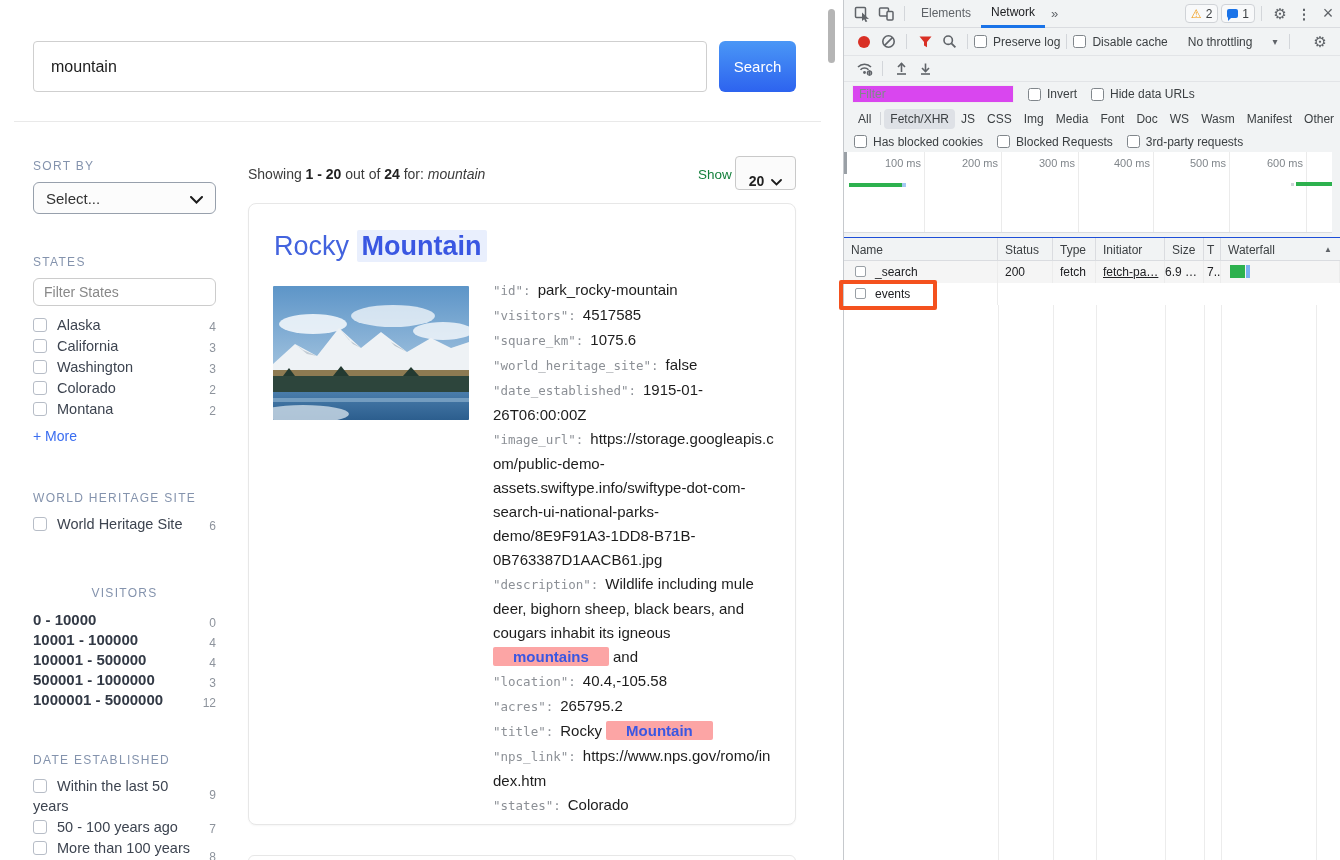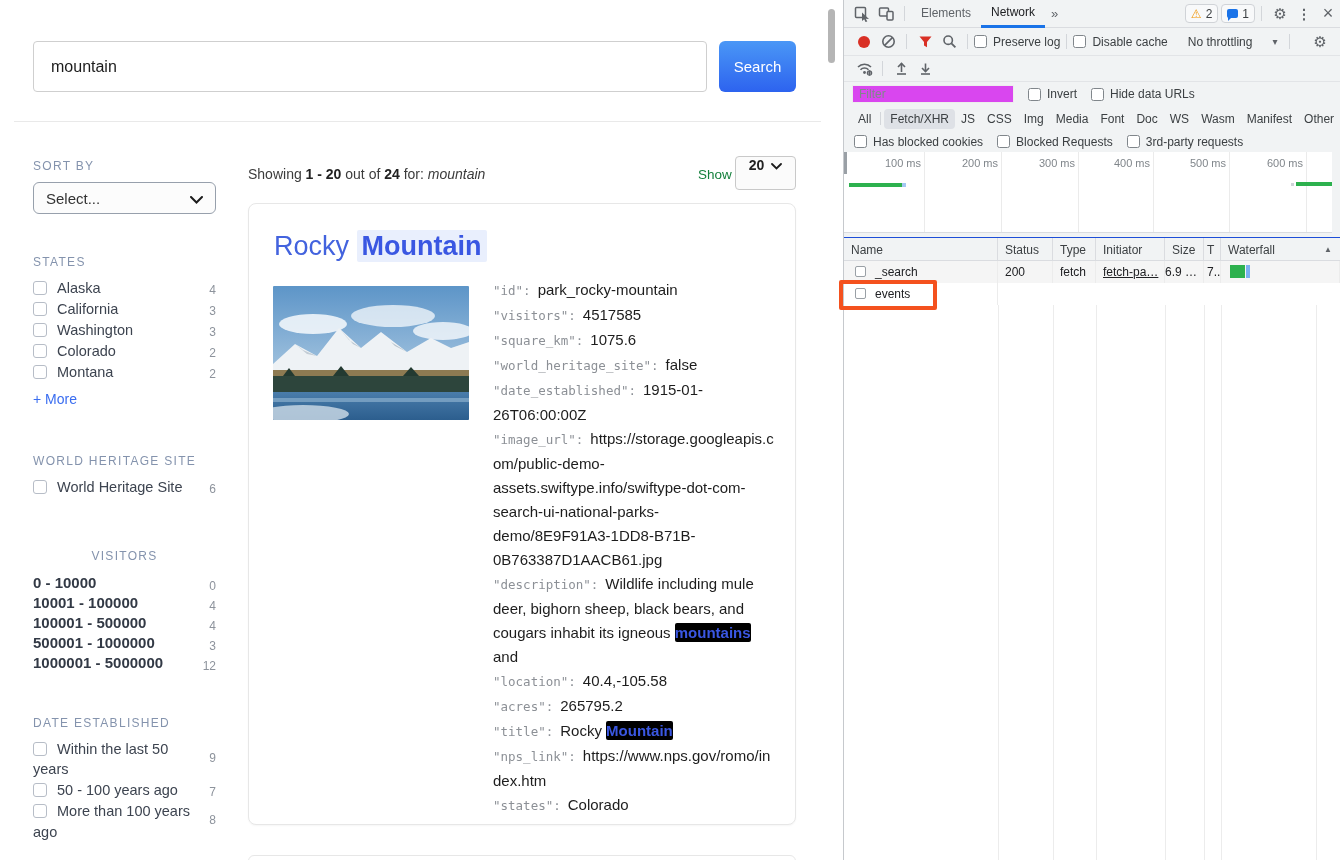--- a/index.html
+++ b/index.html
@@ -37,32 +37,32 @@
   .vis-row { position:relative; line-height:20px; font-weight:bold; font-size:15px; color:#323945;
     padding-right:20px; cursor:pointer; }
   .vis-row .count { top:3px; font-weight:normal; }
   .lbl-date { display:block; margin-top:43px; }
 
   .results-bar { position:absolute; left:248px; top:166px; font-size:14px; color:#3c3c3c; }
   .results-bar b { color:#222; }
   .results-bar i { font-style:italic; }
   .show-label { position:absolute; left:698px; top:167px; font-size:13.5px; color:#15803d; }
   .show-select { position:absolute; left:735px; top:156px; width:61px; height:34px; border:1px solid #c9c9c9;
-    border-radius:4px; background:#fbfbfb; display:flex; align-items:flex-start; justify-content:center;
+    border-radius:4px; background:#fbfbfb; display:flex; align-items:flex-end; justify-content:center;
     gap:7px; font-size:14px; font-weight:bold; color:#222; cursor:pointer; }
 
   .card { position:absolute; left:248px; top:203px; width:548px; height:622px; background:#fff;
     border:1px solid #e7e7e7; border-radius:8px; box-shadow:0 1px 2px rgba(0,0,0,.04); }
   .card-title { position:absolute; left:25px; top:27px; font-size:27px; color:#4363de; }
   .card-title .t-hl { font-weight:bold; color:#3a57e2; background:#e9effd; padding:1px 5px; border-radius:2px; }
   .card-img { position:absolute; left:24px; top:82px; width:196px; height:134px; border-radius:1px; overflow:hidden; }
   .json-col { position:absolute; left:244px; top:74px; width:282px; font-size:15px; line-height:24px; color:#1d1d1d; }
   .k { font-family:"DejaVu Sans Mono","Liberation Mono",monospace; font-size:12.5px; color:#8c9096; margin-right:7px; }
   .v { overflow-wrap:break-word; }
-  .v.hl { color:#3a57e2; font-weight:bold; background:#000000; padding:1px 0; border-radius:2px; }
+  .v.hl { color:#3a57e2; font-weight:bold; background:#fca5a5; padding:1px 20px; border-radius:2px; }
   .v:empty { display:none; }
   .next-card { position:absolute; left:248px; top:855px; width:548px; height:12px; background:#fff;
     border:1px solid #e7e7e7; border-radius:8px; }
   .page-scrollbar { position:absolute; left:828px; top:9px; width:7px; height:54px; background:#b5b5b5; border-radius:4px; }
 
   
   .devtools { position:absolute; left:843px; top:0; width:497px; height:860px; background:#f1f3f4;
     border-left:1px solid #c6c9cd; font-size:12px; color:#3c4043; }
   .dt-row { position:absolute; left:0; right:0; display:flex; align-items:center; }
   .vd { width:1px; height:15px; background:#d3d6da; margin:0 6px; flex:none; }
@@ -144,20 +144,21 @@
     <div class="select-box">
       <span>Select...</span>
       <span class="chev">
         <svg width="13" height="8" viewBox="0 0 13 8">
             <polyline points="1,1 6.5,6.5 12,1" fill="none" stroke="#1c1c1c" stroke-width="2" stroke-linecap="round"></polyline>
           </svg>
       </span>
     </div>
 
     <span class="sec-label lbl-states">STATES</span>
+    <input class="filter-input" type="text" placeholder="Filter States" style="">
     <div class="facet-list">
       <div class="facet-row">
         <span class="cb"></span><span>Alaska</span>
         <span class="count">4</span>
       </div>
       <div class="facet-row">
         <span class="cb"></span><span>California</span>
         <span class="count">3</span>
       </div>
       <div class="facet-row">

